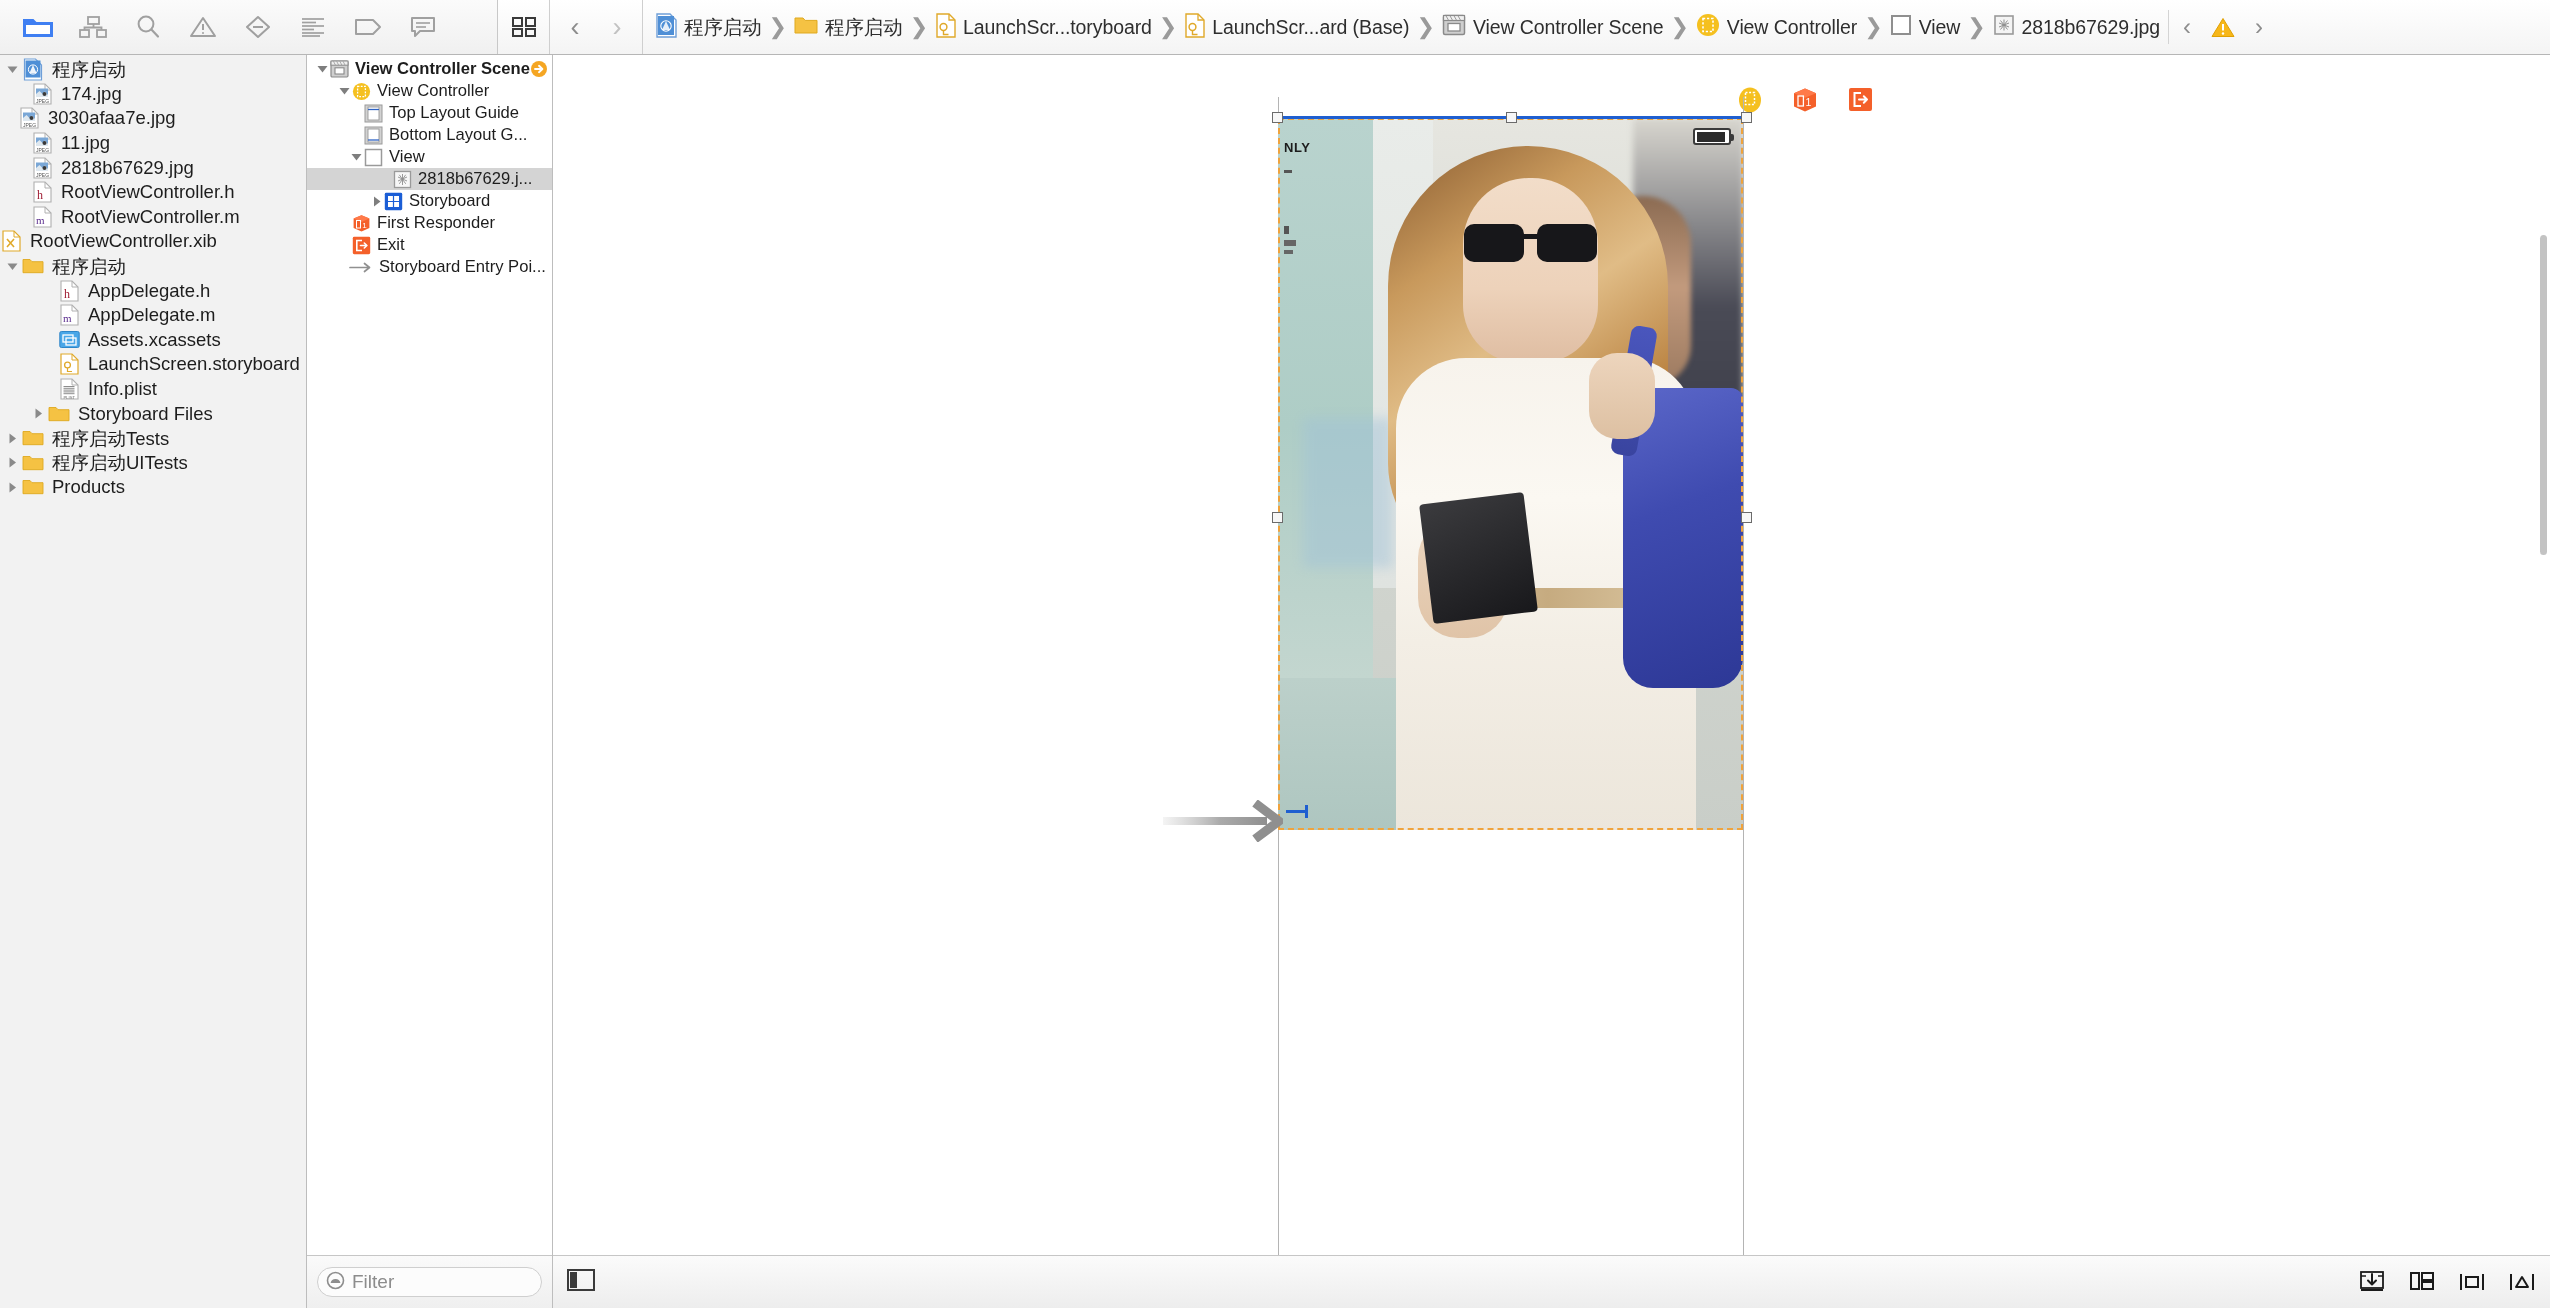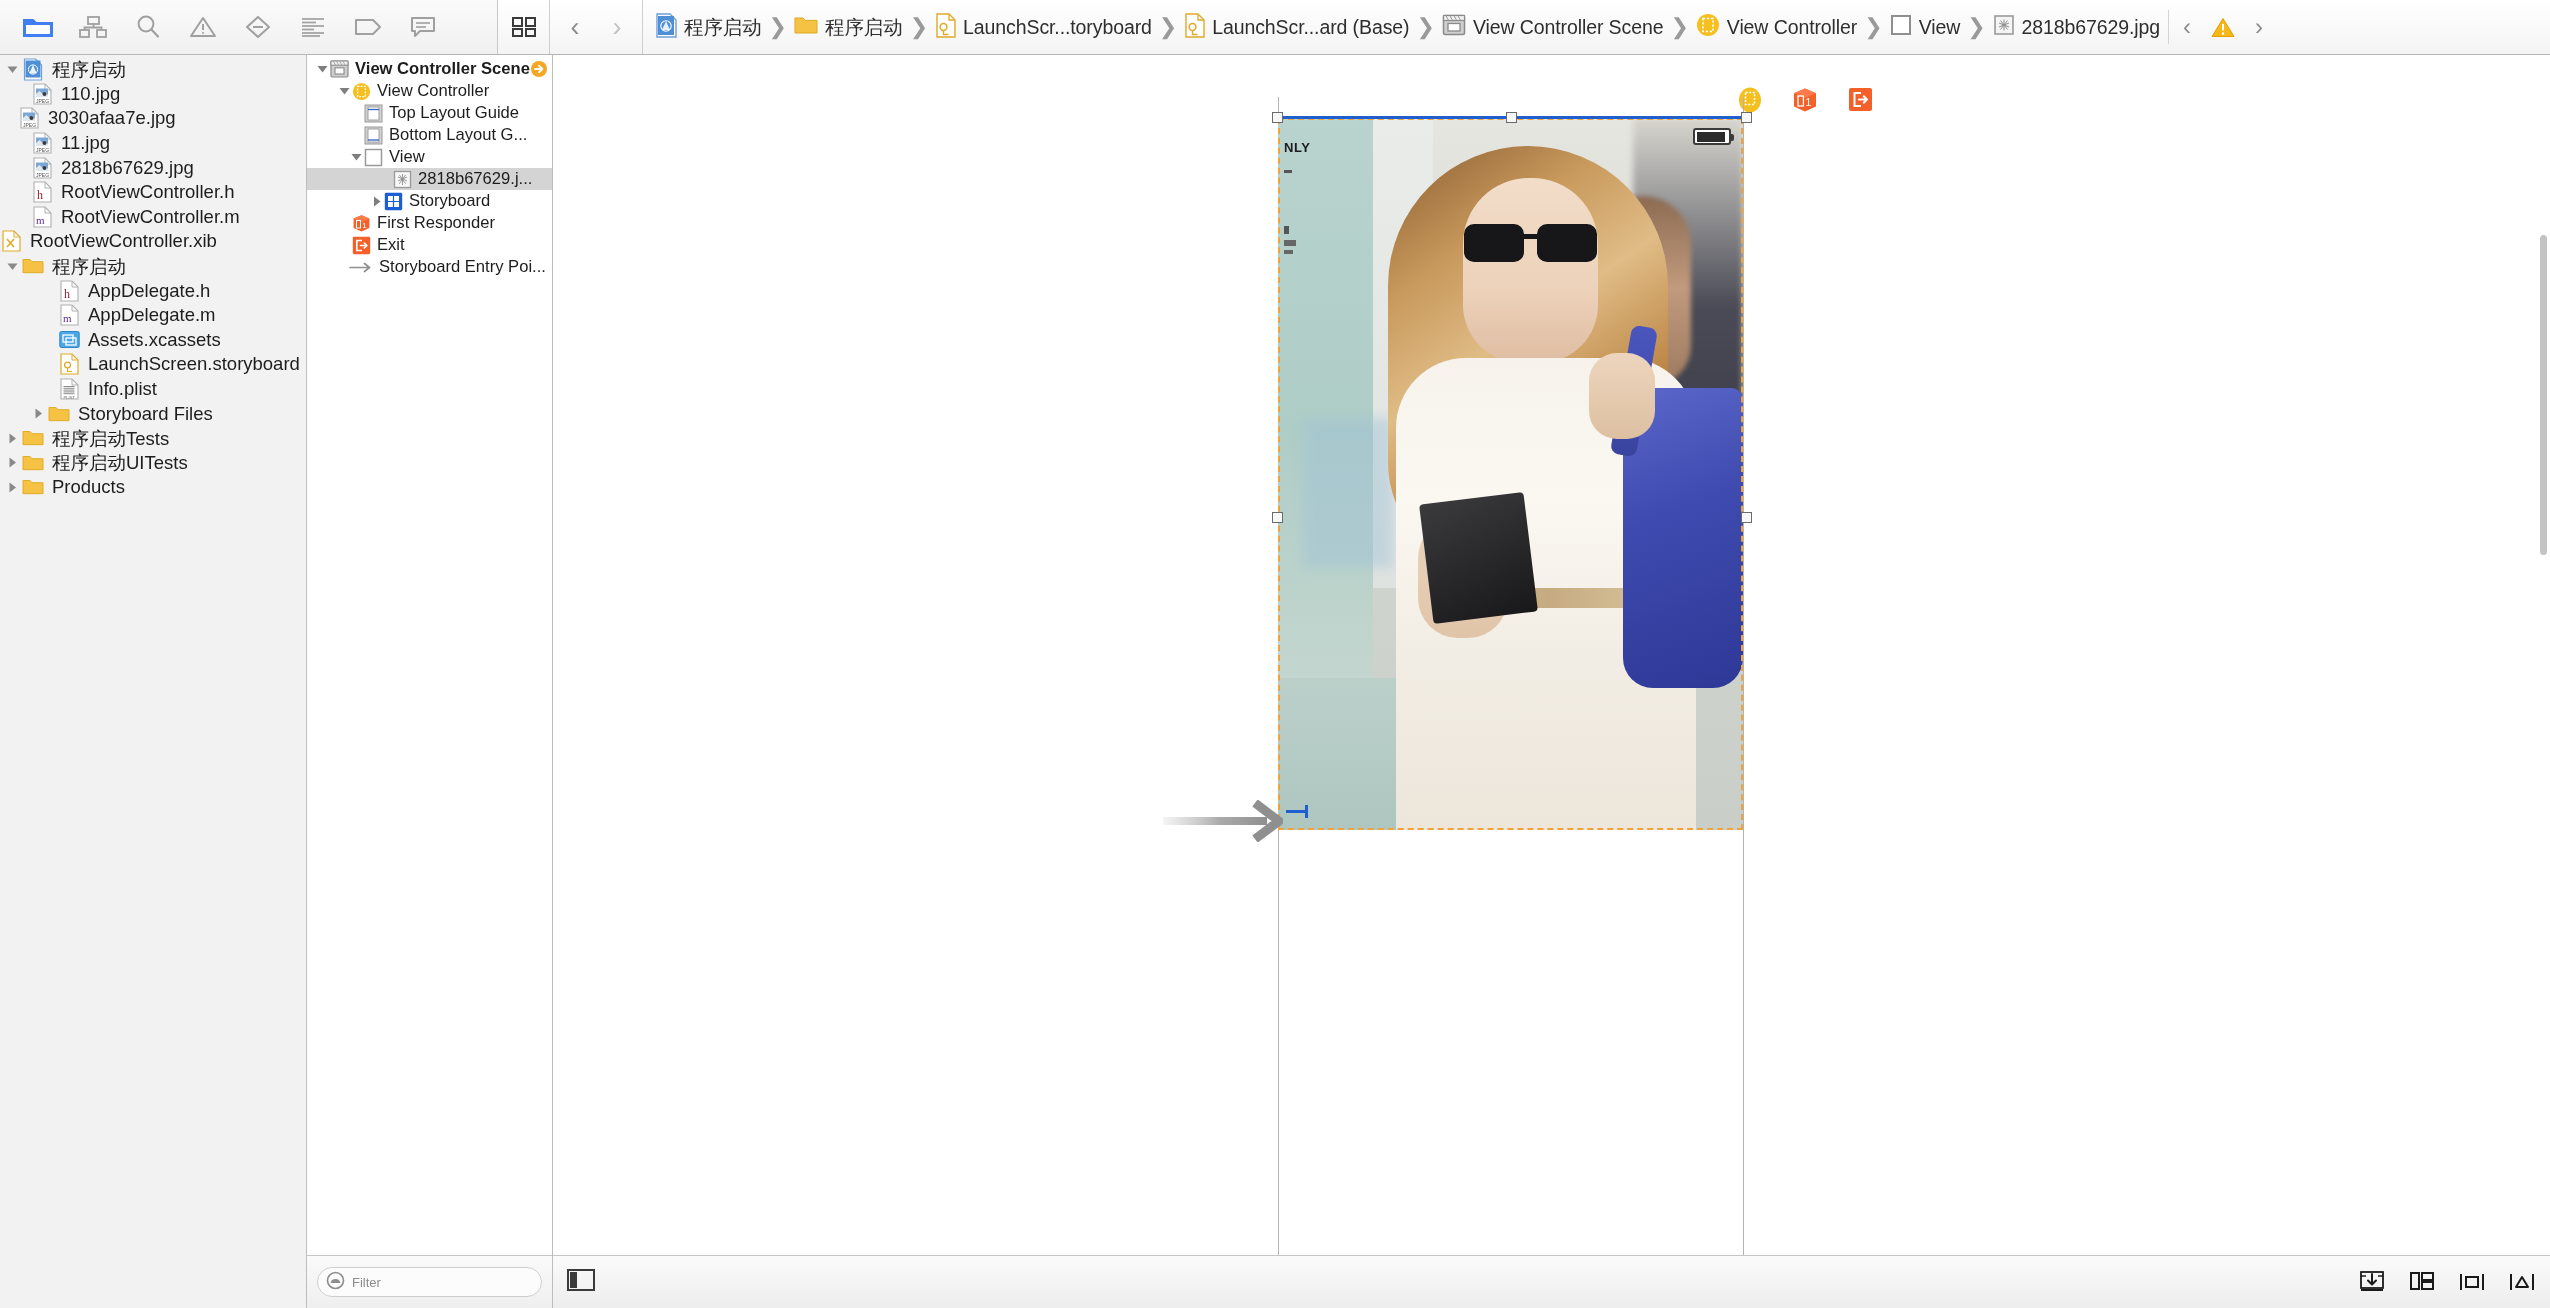--- a/index.html
+++ b/index.html
@@ -110,21 +110,21 @@
   .outline-filterbar {
     height: 53px; min-height: 53px;
     border-top: 1px solid #c6c6c6;
     background: linear-gradient(#fafafa,#efefef);
     display: flex; align-items: center; padding: 0 10px;
   }
   .filter-field {
     flex: 1; height: 30px; border: 1px solid #cfcfcf; border-radius: 15px;
     background: #fcfcfc; display: flex; align-items: center; padding: 0 8px; gap: 7px;
   }
-  .filter-ph { font-size: 13px; color: #8c8c8c; }
+  .filter-ph { font-size: 19px; color: #8c8c8c; }
 
   
   .canvas-wrap { flex: 1; display: flex; flex-direction: column; min-width: 0; position: relative; background: #fff; }
   .canvas {
     flex: 1; position: relative; overflow: hidden;
     background: #ffffff;
   }
   .canvas-bottombar {
     height: 53px; min-height: 53px;
     border-top: 1px solid #c6c6c6;
@@ -405,21 +405,21 @@
           <span class="ficon">
               <svg width="19" height="22" viewBox="0 0 19 22">
                 <path d="M1 1 h11 l6 6 v14 H1 Z" fill="#ffffff" stroke="#b0b0b0" stroke-width="1.1"></path>
                 <path d="M12 1 v6 h6" fill="none" stroke="#b0b0b0" stroke-width="1"></path>
                 <rect x="3" y="5.5" width="12" height="8" fill="#7aa7d6"></rect>
                 <path d="M3 11 l3.5-3 3 3 2.5-2.5 3 3.5 v2 H3 z" fill="#dfe8ef"></path>
                 <circle cx="11.5" cy="11" r="2" fill="#3a3a3a"></circle>
                 <text x="3" y="19.5" font-size="5" fill="#555" font-family="Liberation Sans, sans-serif">JPEG</text>
               </svg>
             </span>
-          <span class="flabel">110.jpg</span>
+          <span class="flabel">174.jpg</span>
         </div>
 
         <div class="frow" style="padding-left:18px">
           <span class="ficon">
               <svg width="19" height="22" viewBox="0 0 19 22">
                 <path d="M1 1 h11 l6 6 v14 H1 Z" fill="#ffffff" stroke="#b0b0b0" stroke-width="1.1"></path>
                 <path d="M12 1 v6 h6" fill="none" stroke="#b0b0b0" stroke-width="1"></path>
                 <rect x="3" y="5.5" width="12" height="8" fill="#7aa7d6"></rect>
                 <path d="M3 11 l3.5-3 3 3 2.5-2.5 3 3.5 v2 H3 z" fill="#dfe8ef"></path>
                 <circle cx="11.5" cy="11" r="2" fill="#3a3a3a"></circle>

